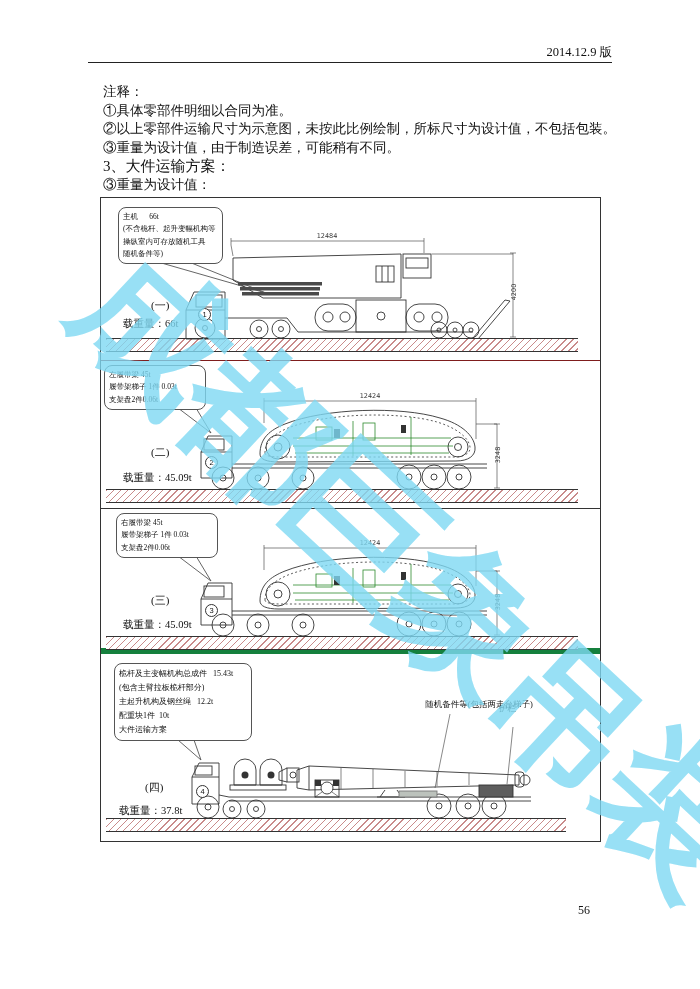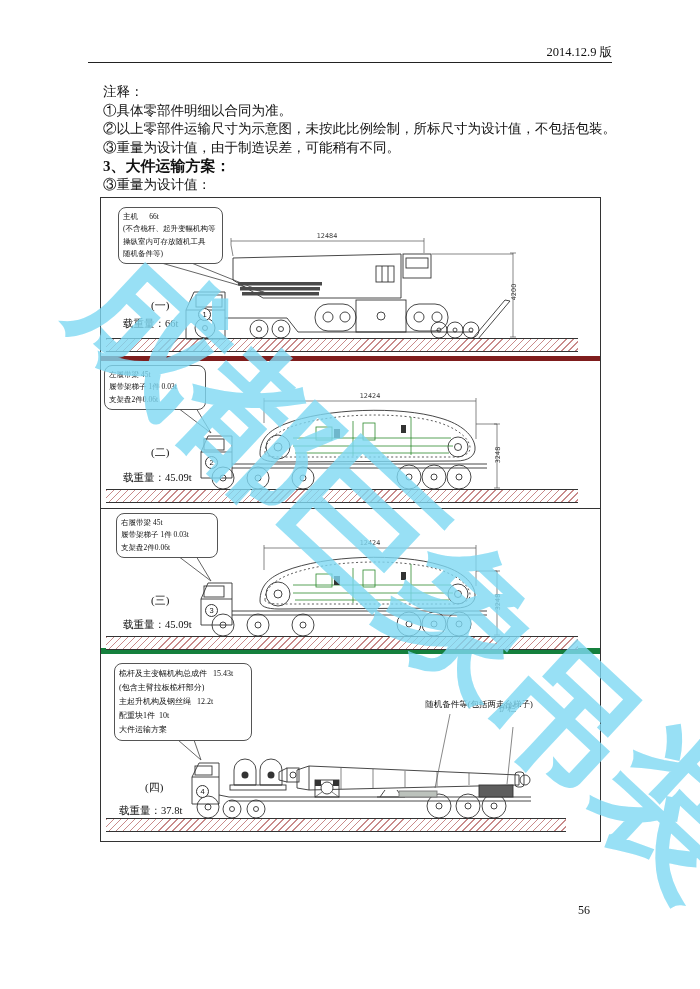--- a/index.html
+++ b/index.html
@@ -5,25 +5,25 @@
   html,body{margin:0;padding:0;background:#e8e8e8;}
   .page{
     position:relative;width:700px;height:989px;margin:0 auto;background:#fff;
     overflow:hidden;font-family:"Liberation Serif","DejaVu Serif",serif;color:#111;
   }
   
   .header-version{position:absolute;top:44px;left:88px;right:88px;text-align:right;font-size:12.5px;}
   .header-rule{position:absolute;top:62px;left:88px;right:88px;border-top:1.3px solid #222;}
   
   .notes{position:absolute;left:103px;top:83px;font-size:13.5px;line-height:18.5px;width:520px;}
-  .notes .section-heading{font-weight:bold;font-size:15px;}
+  .notes .section-heading{font-weight:normal;font-size:15px;}
   
   .figure-box{position:absolute;left:100px;top:197px;width:499px;height:643px;border:1px solid #333;}
   .panel{position:relative;width:499px;box-sizing:border-box;}
-  .panel.p1{height:163px;border-bottom:5px solid #7f1d1d;}
+  .panel.p1{height:163px;border-bottom:1px solid #7f1d1d;}
   .panel.p2{height:148px;border-bottom:1px solid #333;}
   .panel.p3{height:145px;border-bottom:6px solid #15803d;}
   .panel.p4{height:187px;}
   .panel svg{position:absolute;left:0;top:0;}
   .ground{
     position:absolute;height:12px;border-top:1px solid #333;border-bottom:1px solid #333;
     background:repeating-linear-gradient(135deg,#c98b8b 0px,#c98b8b 1px,#fff 1px,#fff 5px);
   }
   .callout{
     position:absolute;background:#fff;border:0.9px solid #555;border-radius:8px;

